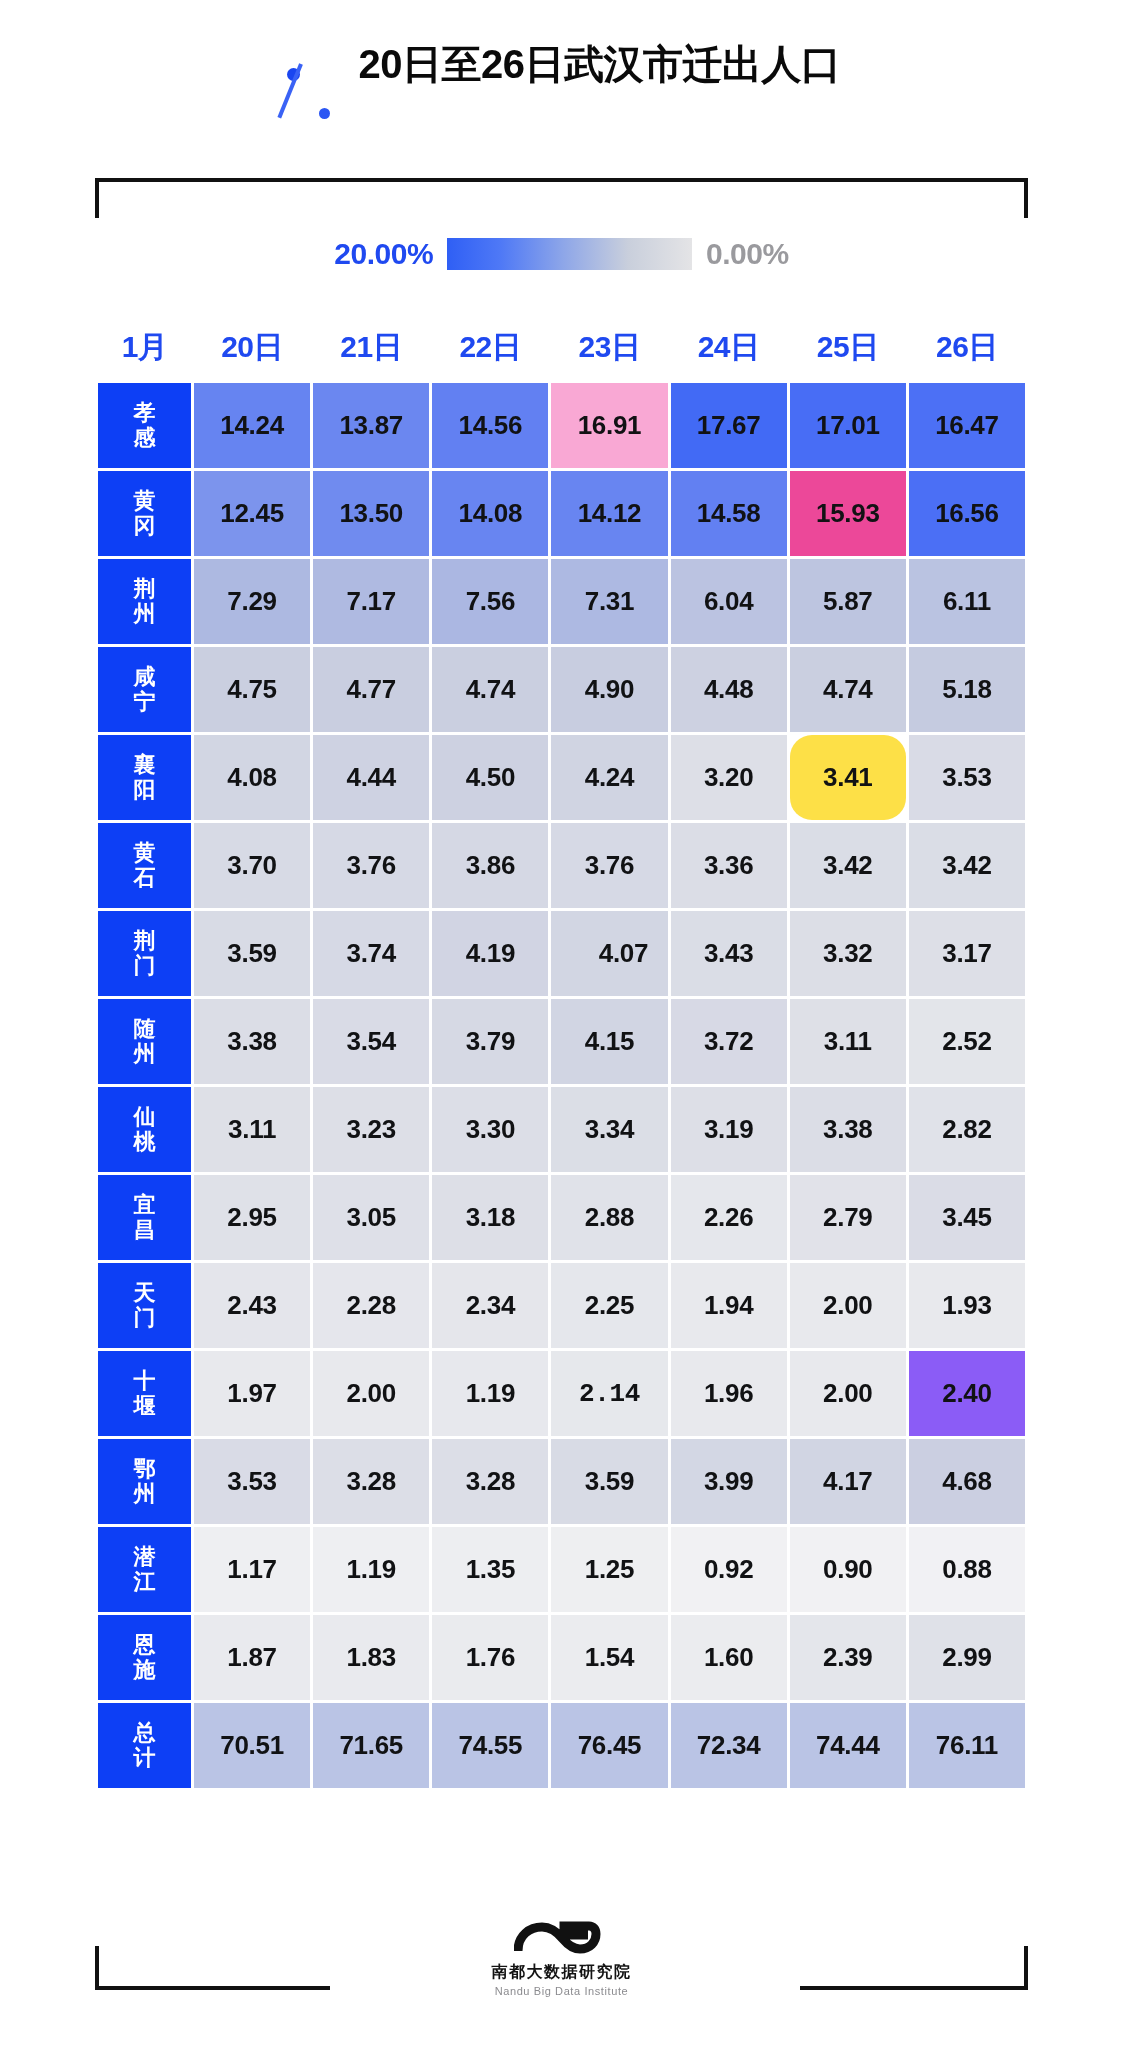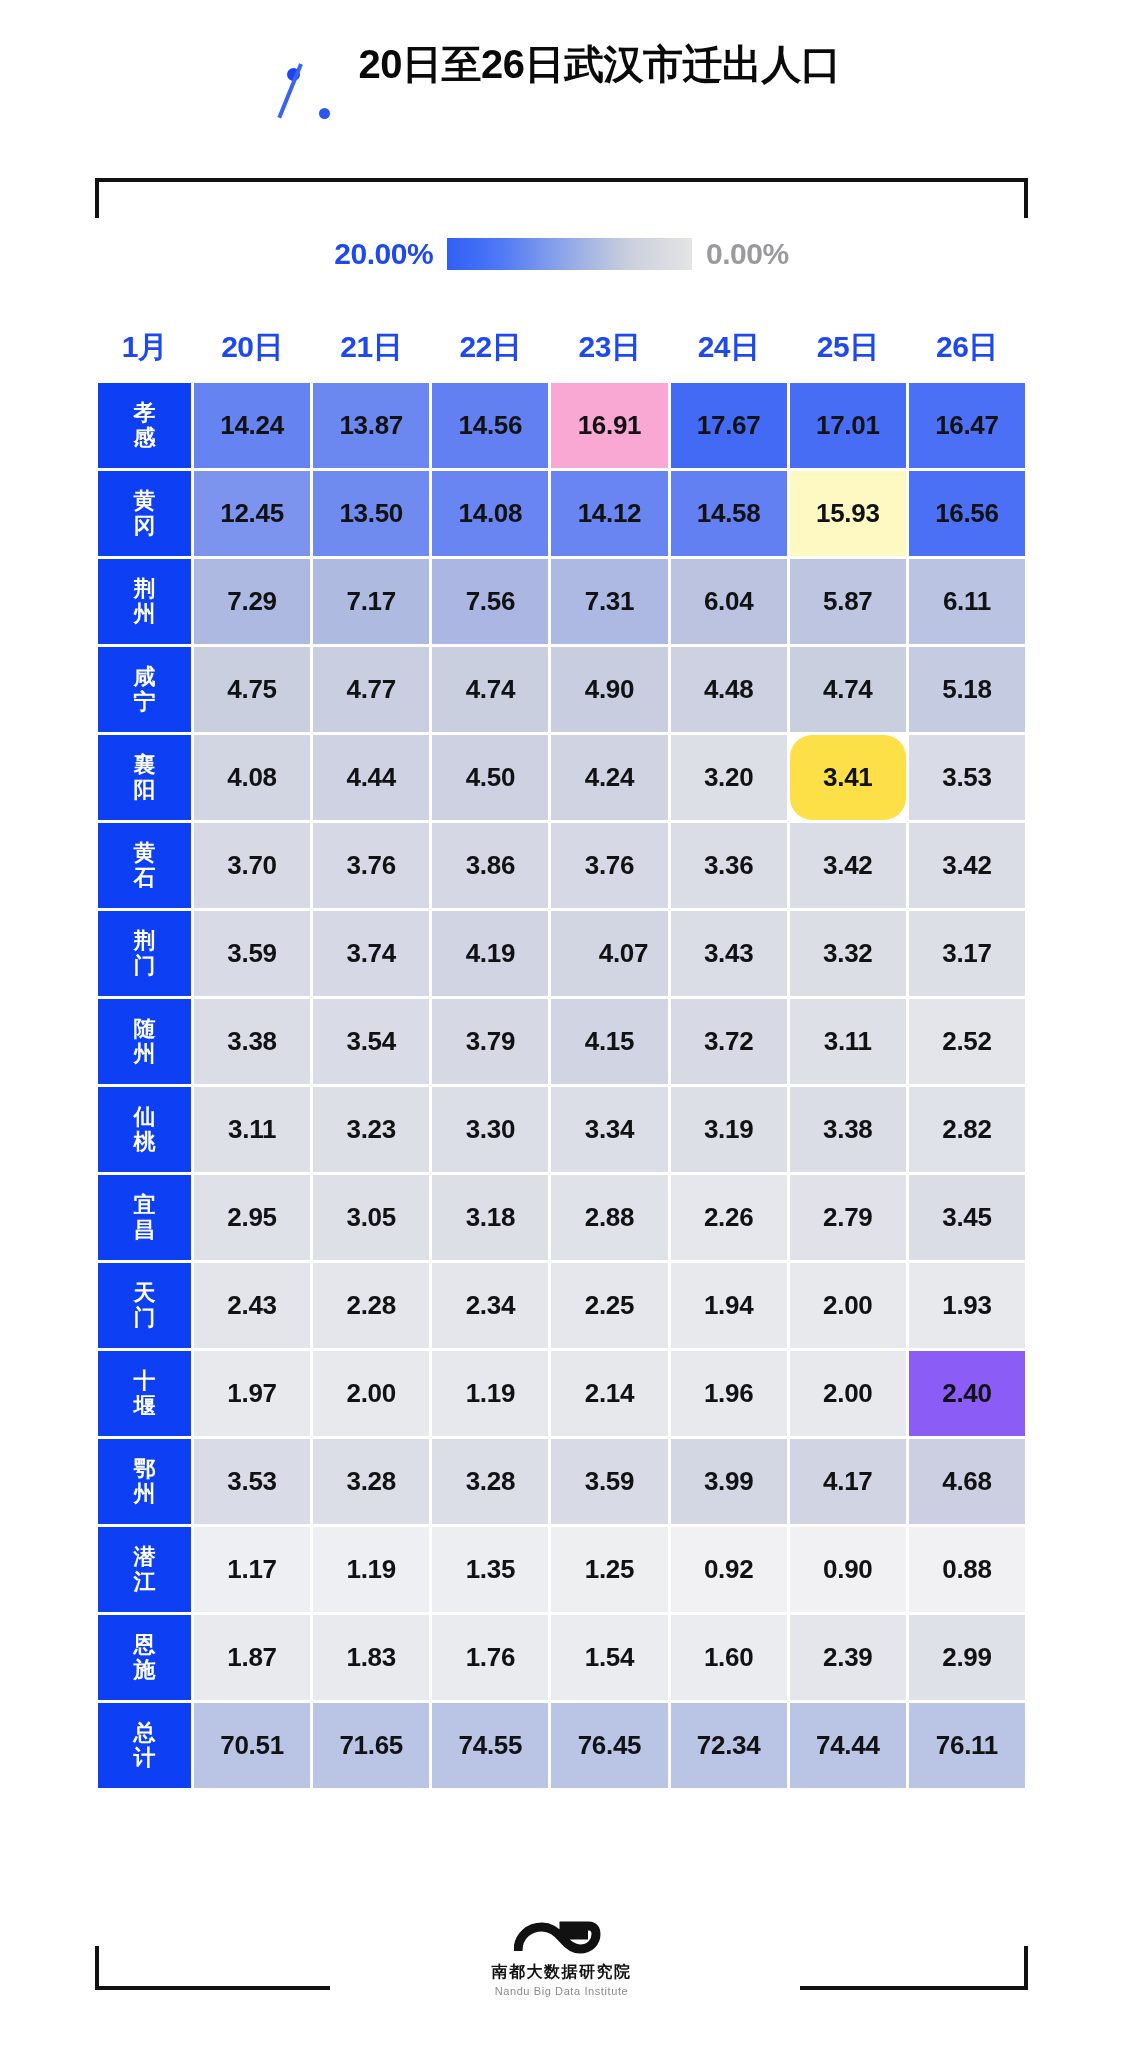--- a/index.html
+++ b/index.html
@@ -248,21 +248,21 @@
             <div class="vchars">
               <span>黄</span>
               <span>冈</span>
             </div>
           </td>
           <td class="val" style="background: rgb(124, 148, 237);">12.45</td>
           <td class="val" style="background: rgb(112, 139, 239);">13.50</td>
           <td class="val" style="background: rgb(104, 133, 241);">14.08</td>
           <td class="val" style="background: rgb(104, 133, 241);">14.12</td>
           <td class="val" style="background: rgb(98, 128, 242);">14.58</td>
-          <td class="val" style="background: #fef9c3; text-align: center;">15.93</td>
+          <td class="val" style="background: #ec4899; text-align: center;">15.93</td>
           <td class="val" style="background: rgb(75, 111, 245);">16.56</td>
         </tr>
         <tr>
           <td class="city-cell">
             <div class="vchars">
               <span>荆</span>
               <span>州</span>
             </div>
           </td>
           <td class="val" style="background: rgb(173, 185, 225);">7.29</td>
@@ -396,21 +396,21 @@
         <tr>
           <td class="city-cell">
             <div class="vchars">
               <span>十</span>
               <span>堰</span>
             </div>
           </td>
           <td class="val" style="background: rgb(232, 233, 237);">1.97</td>
           <td class="val" style="background: rgb(232, 233, 237);">2.00</td>
           <td class="val" style="background: rgb(231, 232, 237);">1.19</td>
-          <td class="val" style="background: rgb(230, 232, 236);">2.14</td>
+          <td class="val" style="background: rgb(230, 232, 236); font-family: Liberation Mono, monospace;">2.14</td>
           <td class="val" style="background: rgb(232, 233, 237);">1.96</td>
           <td class="val" style="background: rgb(232, 233, 237);">2.00</td>
           <td class="val" style="background: #8b5cf6;">2.40</td>
         </tr>
         <tr>
           <td class="city-cell">
             <div class="vchars">
               <span>鄂</span>
               <span>州</span>
             </div>

